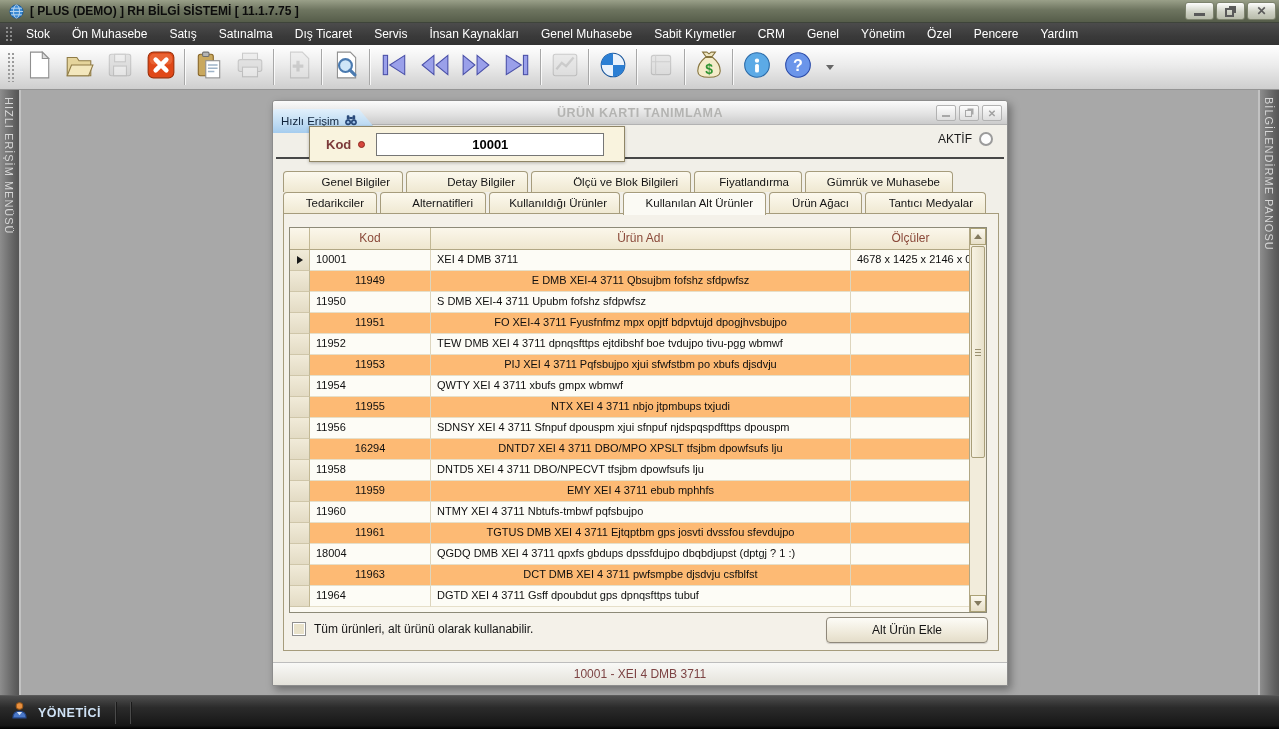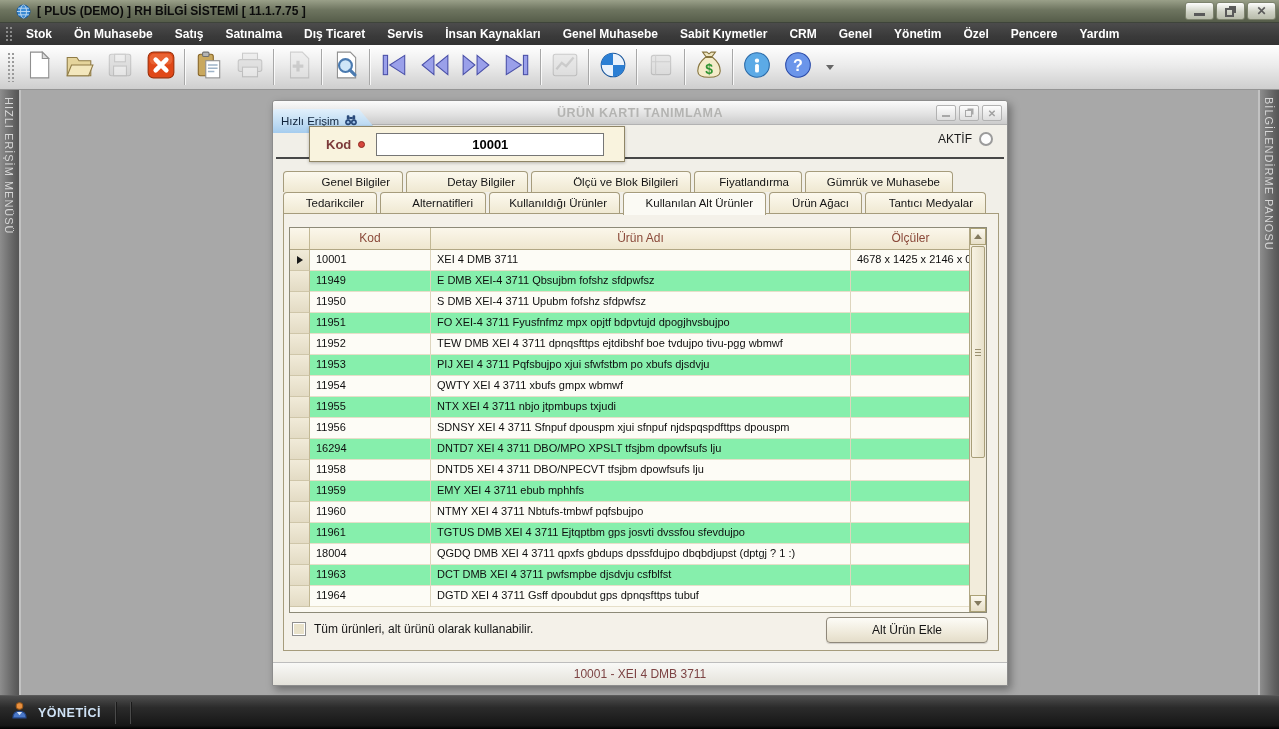--- a/index.html
+++ b/index.html
@@ -2,35 +2,35 @@
 <html><head>
 <meta charset="utf-8">
 <style>
   * { margin:0; padding:0; box-sizing:border-box; }
   html,body { width:1279px; height:729px; overflow:hidden; }
   body { font-family:"Liberation Sans", sans-serif; background:#a8a8a8; position:relative; }
 
   
   #titlebar { position:absolute; top:0; left:0; right:0; height:23px;
     background:linear-gradient(#9aa089,#6e7560 45%,#565d4a);
-    display:flex; align-items:center; padding-left:16px; border-bottom:1px solid #3e443a; }
+    display:flex; align-items:center; padding-left:9px; border-bottom:1px solid #3e443a; }
   .app-icon { width:15px; height:15px; margin-right:6px; }
   .app-title { font-size:12px; font-weight:bold; color:#0c0c0c; }
   .win-controls { position:absolute; right:3px; top:2px; display:flex; gap:2px; }
   .win-ctl { width:29px; height:18px; border:1px solid #7c826d; border-radius:3px;
     background:linear-gradient(#fdfdfd,#cfd2c5 55%,#b8bcab);
     display:flex; align-items:center; justify-content:center; color:#4c4c4c; font-size:11px; }
   .ctl-min-glyph { width:11px; height:3px; background:#5a5a5a; margin-top:7px; }
   .ctl-restore-glyph { width:9px; height:9px; border:2px solid #5a5a5a; box-shadow:3px -3px 0 -1px #5a5a5a; margin:2px 3px 0 0; }
   .ctl-close-glyph { font-weight:bold; font-size:12px; color:#5a5a5a; }
 
   
   #menubar { position:absolute; top:23px; left:0; right:0; height:22px;
     background:linear-gradient(#4c4c4c,#3a3a3a 60%,#333);
-    display:flex; align-items:center; color:#fff; font-size:12px; padding-left:2px;font-weight:bold; }
+    display:flex; align-items:center; color:#fff; font-size:12px; padding-left:2px; }
   .grip { width:7px; height:16px; margin:0 3px;
     background-image:radial-gradient(circle, #8a8a8a 1px, transparent 1.2px);
     background-size:4px 4px; }
   .menu-item { padding:0 11px; line-height:22px; white-space:nowrap; cursor:default; }
 
   
   #toolbar { position:absolute; top:45px; left:0; right:0; height:45px;
     background:linear-gradient(#ffffff,#ececec 45%,#cecece);
     border-bottom:1px solid #949494; display:flex; align-items:center; padding-left:4px; }
   #toolbar .grip { background-image:radial-gradient(circle, #9a9a9a 1px, transparent 1.2px); height:30px; }
@@ -98,21 +98,21 @@
   .grid { position:absolute; left:5px; top:13px; width:698px; height:386px;
     border:1px solid #8d8a78; background:#fbf9f1; }
   .g-header { display:flex; height:22px; }
   .g-h { background:linear-gradient(#fbf7eb,#efe7cf); border-right:1px solid #c2b894; border-bottom:1px solid #b1a784;
     color:#8b4a3a; font-size:12px; text-align:center; line-height:21px; overflow:hidden; }
   .c-sel { width:20px; flex:none; }
   .c-kod { width:121px; flex:none; }
   .c-name { width:420px; flex:none; }
   .c-olc { width:120px; flex:none; }
   .g-row { display:flex; height:21px; background:#fdfcf6; }
-  .g-row.alt { background:#86efac; }
+  .g-row.alt { background:#fdba74;text-align:center; }
   .g-sel { width:20px; flex:none; background:linear-gradient(#f1ebd9,#e3dbc4); border-right:1px solid #c2b894;
     border-bottom:1px solid #cfc6a9; display:flex; align-items:center; justify-content:center; }
   .row-arrow { width:0; height:0; border-top:4px solid transparent; border-bottom:4px solid transparent; border-left:6px solid #1a1a1a; }
   .g-cell { border-right:1px solid #ddd5bd; border-bottom:1px solid #e6dfc9; padding:0 6px;
     font-size:11px; line-height:19px; color:#0f0f0f; white-space:nowrap; overflow:hidden; }
   .g-cell.c-olc { text-align:right; }
 
   .g-scroll { position:absolute; right:0; top:0; bottom:0; width:17px; border-left:1px solid #b1a784; background:#f2ecdb; }
   .sb-btn { position:absolute; left:0; right:0; height:17px; background:linear-gradient(#fbf8ee,#e7dfc8);
     border:1px solid #aba176; display:flex; align-items:center; justify-content:center; }

